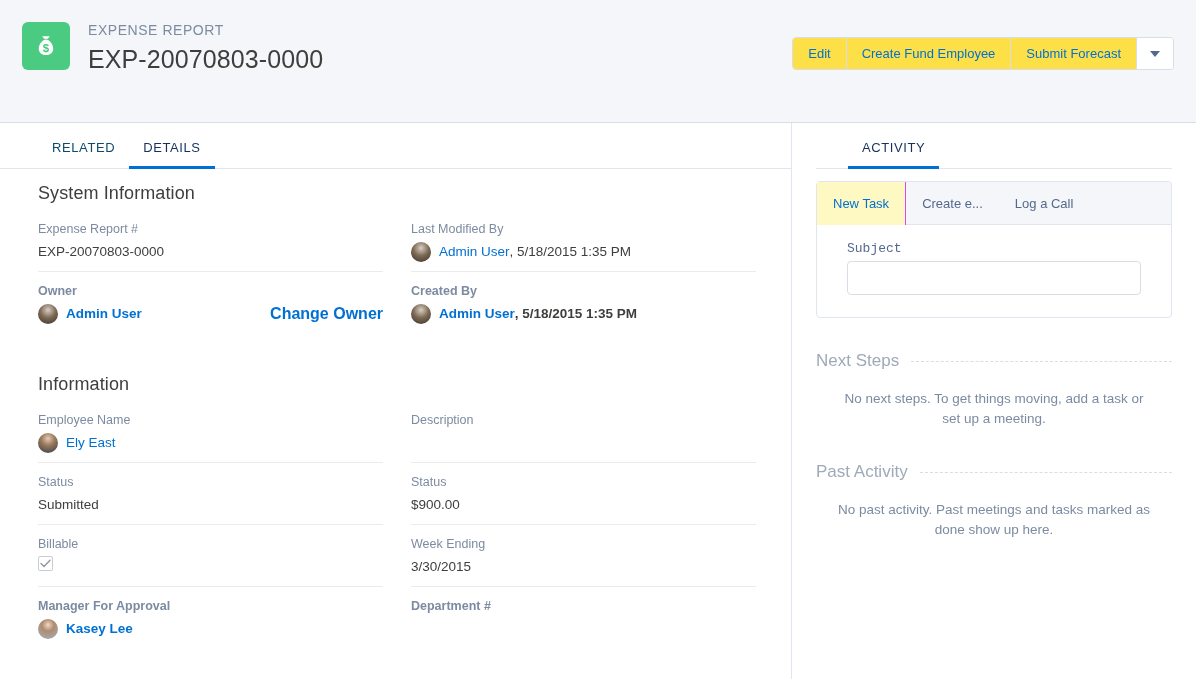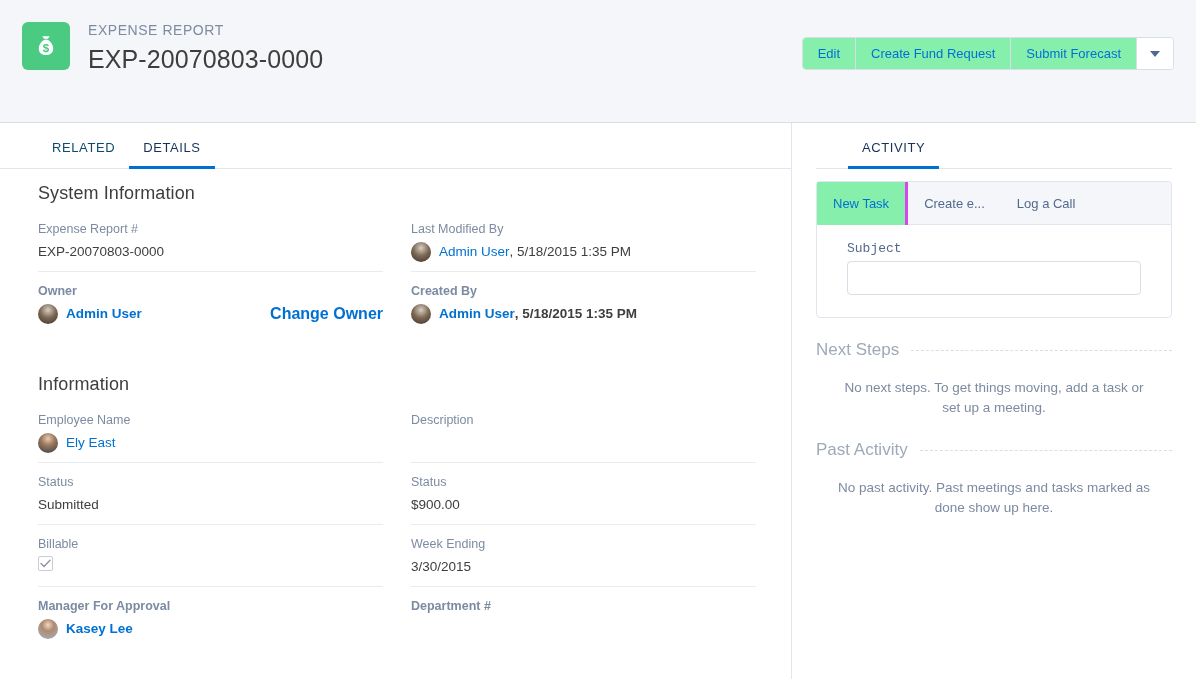--- a/index.html
+++ b/index.html
@@ -58,21 +58,21 @@
     border-radius: 4px;
     background: #ffffff;
     overflow: hidden;
     height: 33px;
   }
   .action-btn {
     display: flex; align-items: center;
     padding: 0 15px;
     font-size: 13px;
     color: #0070d2;
-    background: #86efac;
+    background: #fde047;
     border: 0;
     border-right: 1px solid #d8dde6;
     cursor: pointer;
     white-space: nowrap;
     font-family: inherit;
     line-height: 1;
   }
   .action-btn:last-child { border-right: 0; }
   .action-caret {
     width: 36px;
@@ -208,23 +208,23 @@
     font-size: 13px;
     color: #54698d;
     padding: 14px 16px 13px 16px;
     cursor: pointer;
     background: transparent;
     border: 0;
     font-family: inherit;
     white-space: nowrap;
   }
   .act-tab.active {
-    background: #86efac;
+    background: #fef9c3;
     color: #0070d2;
-    border-right: 3px solid #d946ef;
+    border-right: 1px solid #d946ef;
     margin-bottom: -1px;
     padding-bottom: 14px;
   }
   .act-body { padding: 16px 30px 22px 30px; }
   .input-label {
     font-size: 13px;
     color: #54698d;
     margin-bottom: 5px;
     font-family: Liberation Mono, monospace;
   }
@@ -237,21 +237,21 @@
     padding: 0 10px;
     font-size: 13px;
     font-family: inherit;
     color: #16325c;
     outline: none;
   }
 
   .dotted-head {
     display: flex;
     align-items: center;
-    margin-top: 22px;
+    margin-top: 33px;
   }
   .dotted-head .dh-label {
     font-size: 17px;
     color: #9faab9;
     font-weight: 400;
     padding-right: 12px;
     white-space: nowrap;
   }
   .dotted-head .dh-line {
     flex: 1;
@@ -279,21 +279,21 @@
       </svg>
     </div>
     <div class="header-text">
       <div class="eyebrow">EXPENSE REPORT</div>
       <div class="record-title">EXP-20070803-0000</div>
     </div>
   </div>
 
   <div class="actions">
     <button class="action-btn">Edit</button>
-    <button class="action-btn">Create Fund Request</button>
+    <button class="action-btn">Create Fund Employee</button>
     <button class="action-btn">Submit Forecast</button>
     <button class="action-caret">
       <span class="caret-tri"></span>
     </button>
   </div>
 </div>
 
 <div class="body-wrap">
 
   <div class="left-col">

